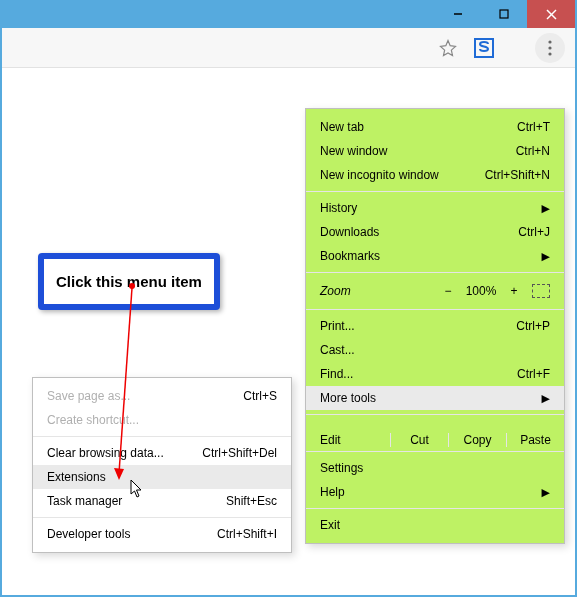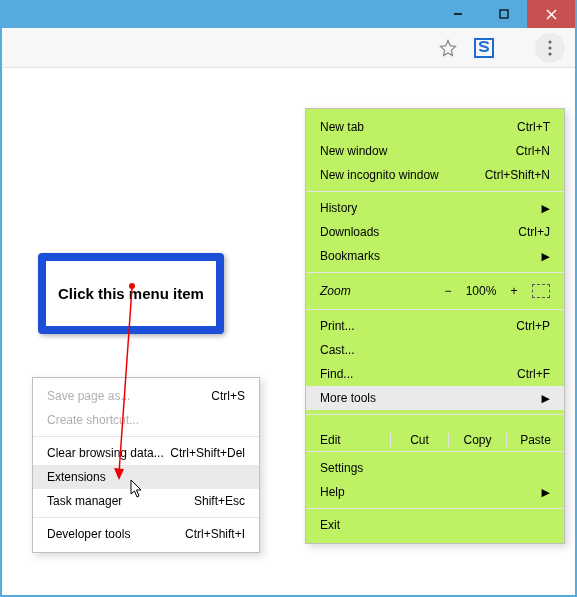--- a/index.html
+++ b/index.html
@@ -96,37 +96,37 @@
     border-left:1px solid #e5e5e5;
   }
   .edit-row > div:first-child { border-left:none; flex:1; justify-content:flex-start; padding-left:14px;}
   .edit-cell { width: 58px; }
 
   
   .submenu {
     position: absolute;
     top: 377px;
     left: 30px;
-    width: 228px;
+    width: 260px;
     background: #fff;
     border: 1px solid #bfbfbf;
     box-shadow: 3px 3px 8px rgba(0,0,0,0.15);
     font-size: 12px;
   }
   .submenu .menu-item.disabled { color: #b0b0b0; }
   .submenu .menu-item.highlight { background: #eaeaea; }
 
   
   .callout {
     position: absolute;
     top: 253px; left: 36px;
     background: #fff;
-    border: 8px solid #1d4ed8;
+    border: 6px solid #1d4ed8;
     border-radius: 4px;
-    padding: 24px 12px;
+    padding: 14px 12px;
     font-size: 15px;
     font-weight: bold;
     box-shadow: 2px 2px 5px rgba(0,0,0,0.3);
   }
   svg.arrow-svg {
     position: absolute;
     top: 278px; left: 110px;
     pointer-events: none;
   }
   .cursor {

